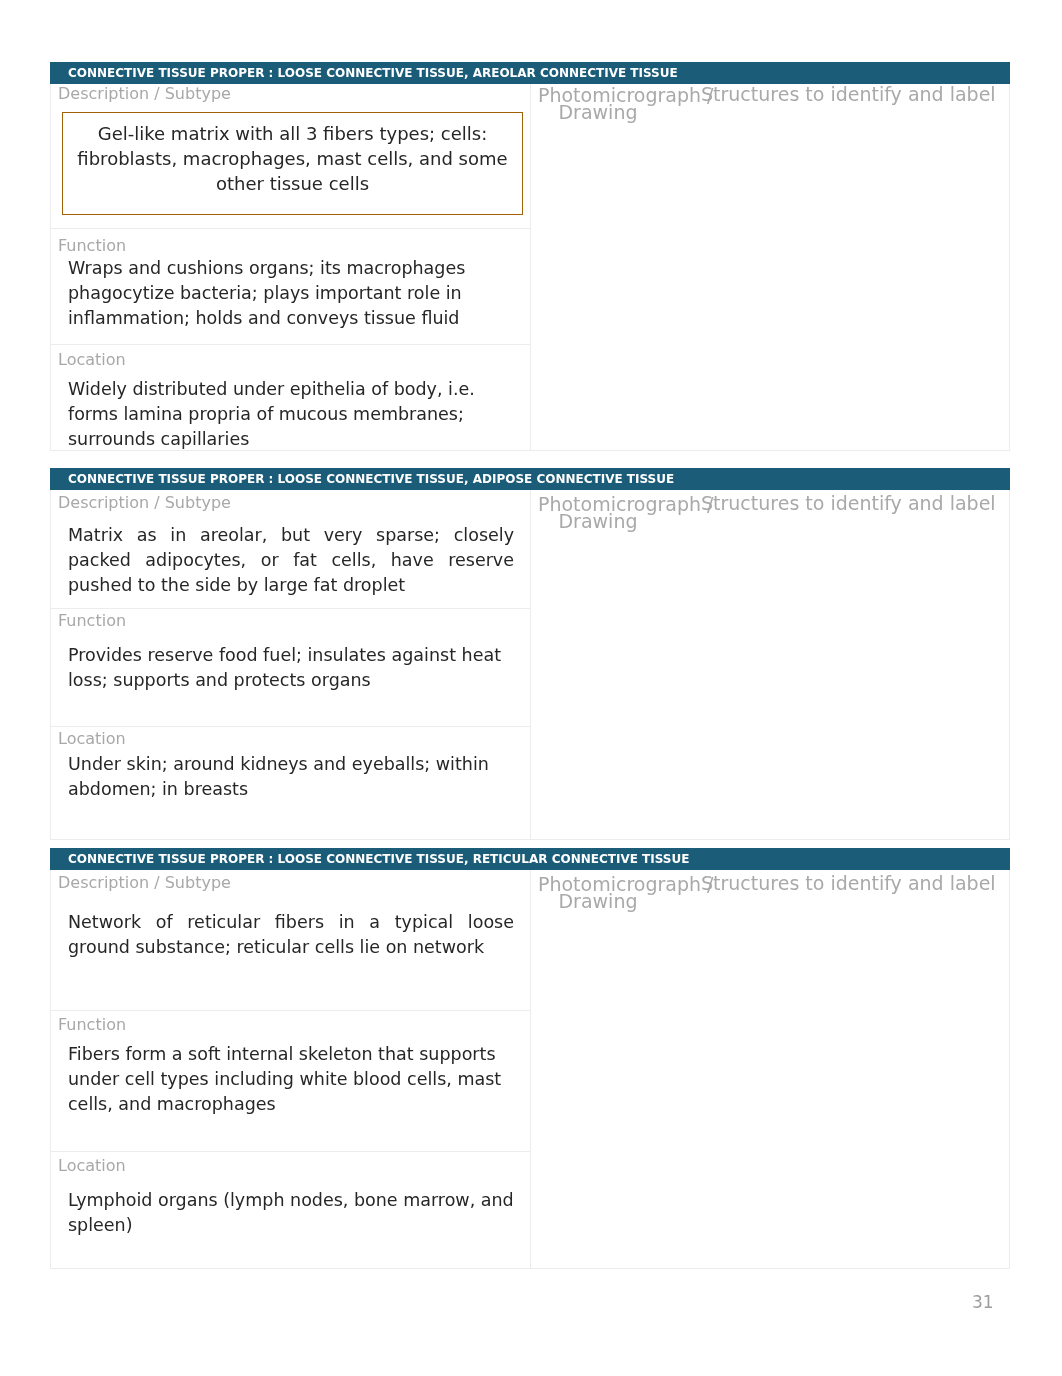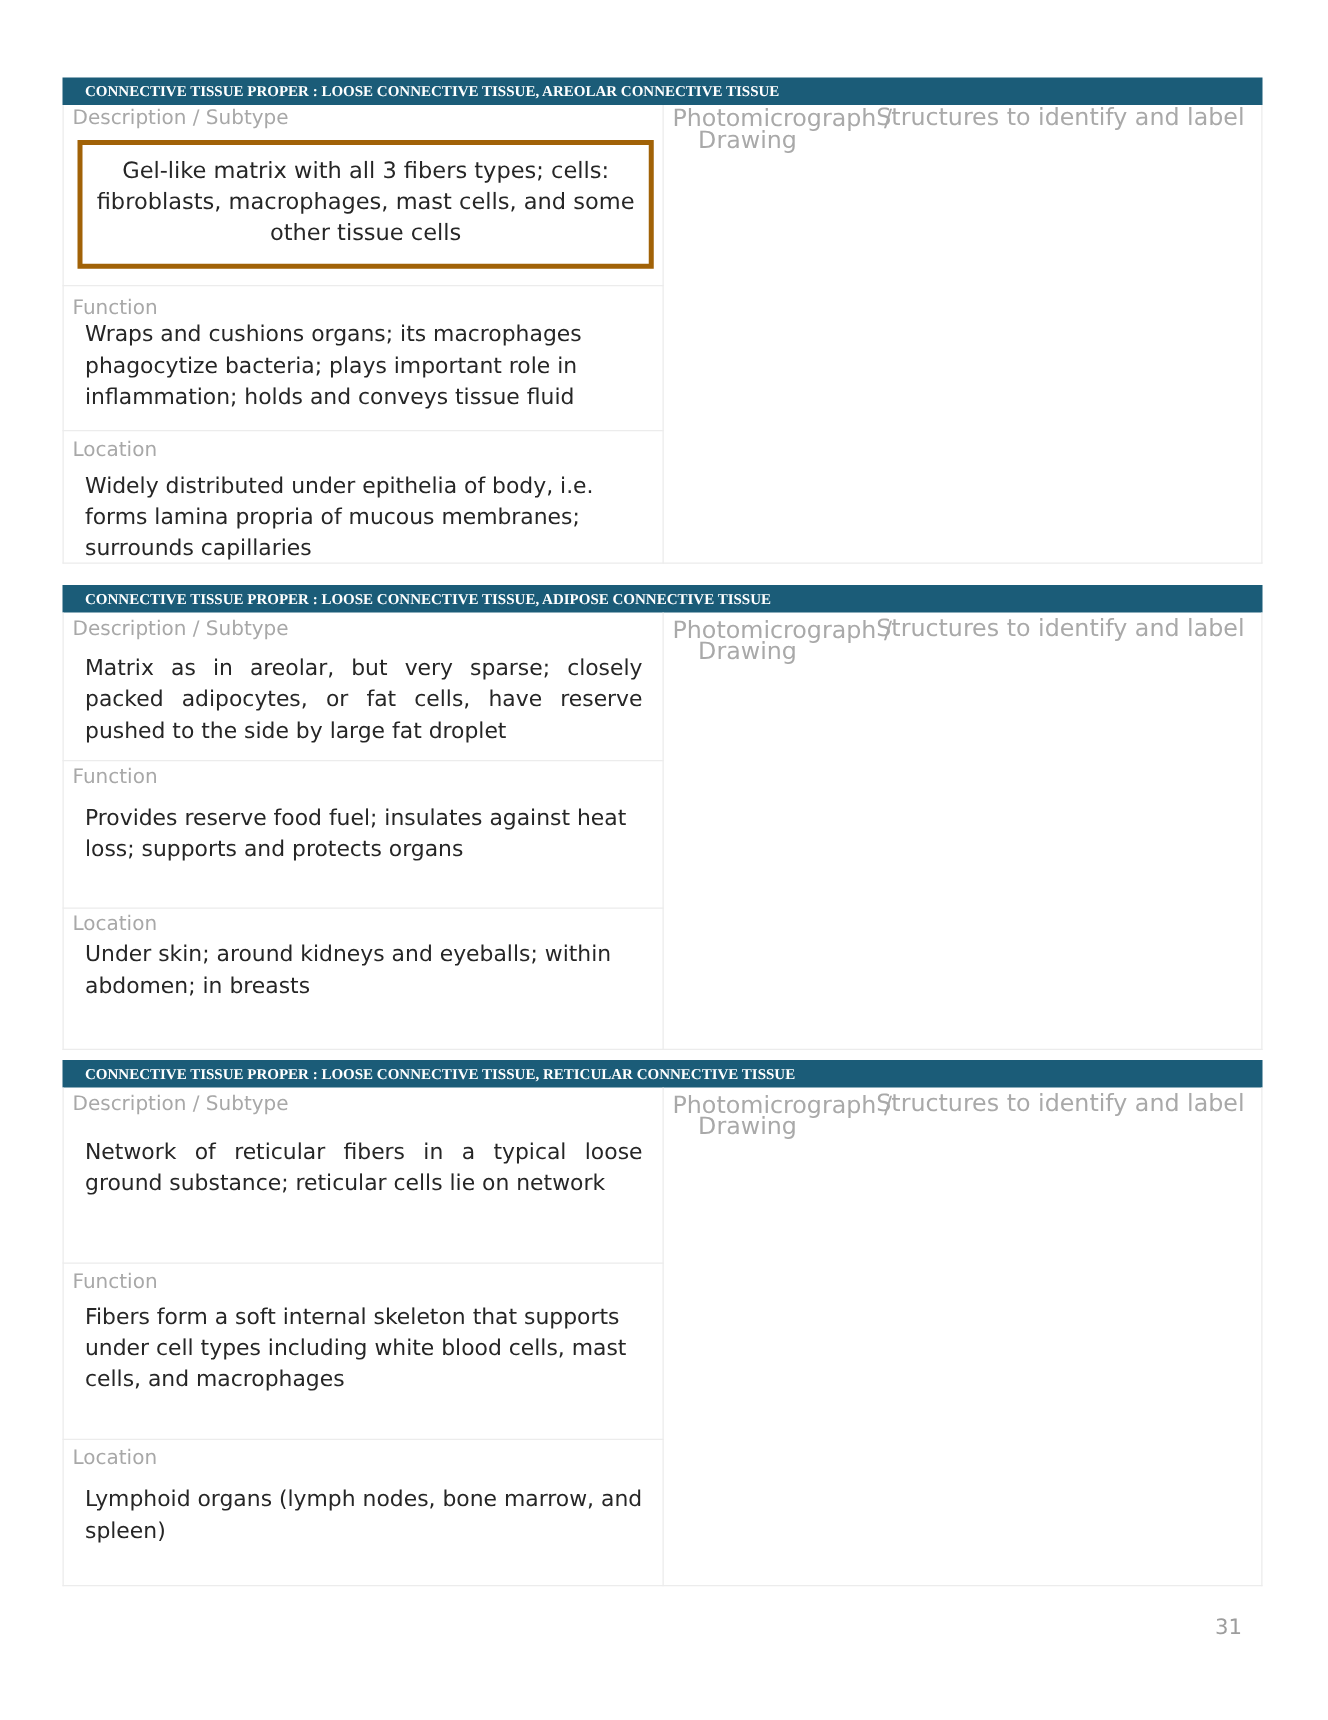--- a/index.html
+++ b/index.html
@@ -1,29 +1,29 @@
 <!DOCTYPE html>
 <html><head>
 <meta charset="utf-8">
 <style>
   html,body{margin:0;padding:0;background:#ffffff;}
   body{width:1062px;height:1376px;font-family:"DejaVu Sans",sans-serif;}
   .page{position:relative;width:1062px;height:1376px;overflow:hidden;background:#fff;}
   .card{position:absolute;left:50px;width:960px;}
-  .titlebar{position:absolute;left:0;top:0;width:960px;background:#1b5c78;color:#ffffff;font-size:12px;font-weight:bold;height:22px;line-height:22px;padding:0 18px;box-sizing:border-box;white-space:nowrap;overflow:hidden;font-family:Liberation Serif, serif;}
+  .titlebar{position:absolute;left:0;top:0;width:960px;background:#1b5c78;color:#ffffff;font-size:12px;font-weight:bold;height:22px;line-height:22px;padding:0 18px;box-sizing:border-box;white-space:nowrap;overflow:hidden;}
   .vdiv{position:absolute;left:480px;width:1px;background:#ececec;}
   .vend{position:absolute;left:959px;width:1px;background:#ececec;}
   .vstart{position:absolute;left:0px;width:1px;background:#ececec;}
   .hr{position:absolute;left:0;width:481px;height:1px;background:#ececec;}
   .hrfull{position:absolute;left:0;width:960px;height:1px;background:#ececec;}
   .lbl{position:absolute;font-size:16px;color:#a8a8a8;line-height:14px;white-space:nowrap;}
   .rlb{position:absolute;font-size:19px;color:#a9a9a9;line-height:15px;}
   .block{position:absolute;left:18px;width:446px;font-size:17.5px;line-height:25px;color:#262626;text-align:left;}
   .just{text-align:justify;}
-  .boxed{position:absolute;left:12px;width:461px;border:4px solid #a16207;box-sizing:border-box;font-size:18px;line-height:25px;color:#262626;text-align:center;padding-top:8px;}
+  .boxed{position:absolute;left:12px;width:461px;border:1px solid #a16207;box-sizing:border-box;font-size:18px;line-height:25px;color:#262626;text-align:center;padding-top:8px;}
   .pageno{position:absolute;left:972px;top:1292px;font-size:17px;color:#9d9d9d;}
 </style>
 </head>
 <body>
 
 <div class="page">
 
   <div class="card" style="top:62px;height:389px">
     <div class="titlebar">CONNECTIVE TISSUE PROPER : LOOSE CONNECTIVE TISSUE, AREOLAR CONNECTIVE TISSUE</div>
     <div class="vdiv" style="top:22px;height:367px"></div>

